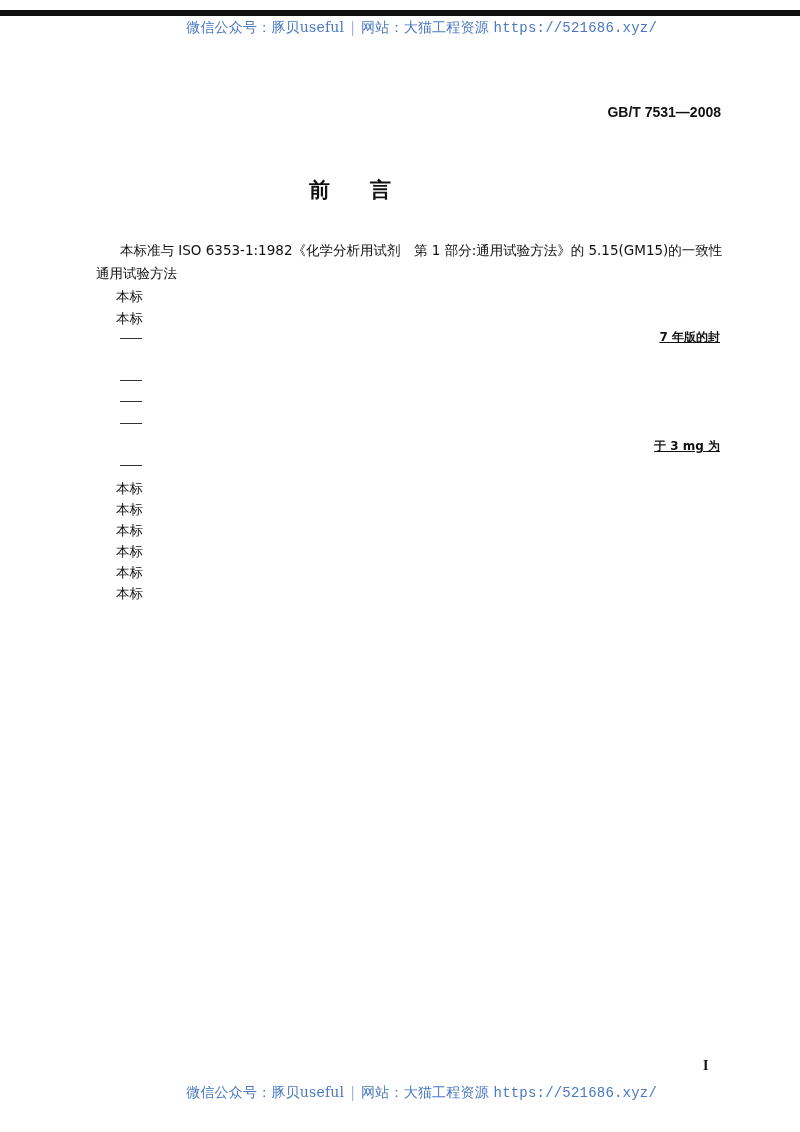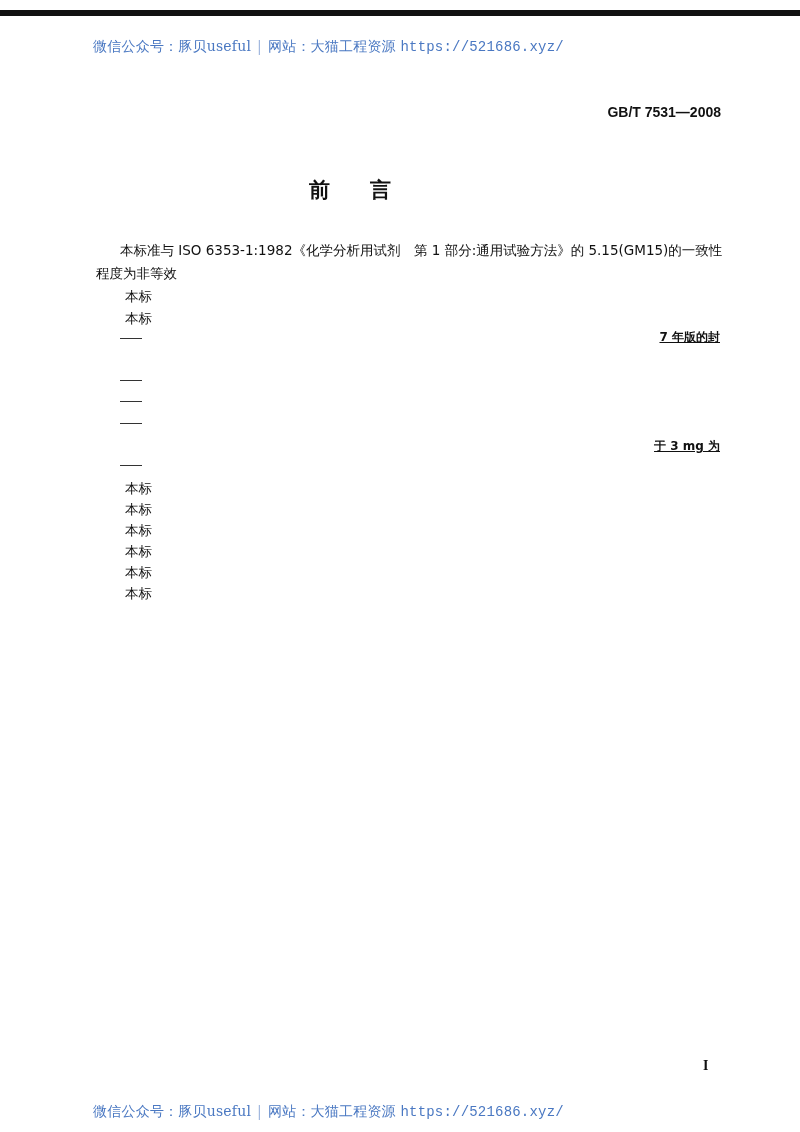--- a/index.html
+++ b/index.html
@@ -3,24 +3,23 @@
 <meta charset="utf-8">
 <style>
   html, body { margin: 0; padding: 0; }
   body {
     width: 800px; height: 1132px; position: relative; overflow: hidden;
     background: #ffffff; color: #111;
     font-family: "DejaVu Serif", "Liberation Serif", serif;
   }
   .topbar { position: absolute; left: 0; top: 10px; width: 800px; height: 6px; background: #111; }
   .watermark {
-    position: absolute; left: 0; width: 657px; text-align: center;
+    position: absolute; left: 0; width: 657px; text-align: right;
     color: #4a78c2; font-size: 14px; letter-spacing: 0.2px;
     font-family: "DejaVu Serif", "Liberation Serif", serif;
-    margin-top: 19px;
   }
   .watermark .url { font-family: "Liberation Mono", "DejaVu Sans Mono", monospace; }
   .watermark .sep { color: #9bb3dc; margin: 0 6px; }
   .wm-top { top: 19px; }
   .wm-bottom { top: 1084px; }
   .std-code {
     position: absolute; right: 79px; top: 104px;
     font-family: "Liberation Sans", "DejaVu Sans", sans-serif;
     font-weight: bold; font-size: 14px; margin-left: 42px;
   }
@@ -28,21 +27,21 @@
     position: absolute; left: 0; width: 700px; top: 176px; text-align: center;
     font-family: "DejaVu Sans", sans-serif; font-weight: bold; font-size: 21px;
     letter-spacing: 40px; padding-left: 40px; box-sizing: border-box;
   }
   .line {
     position: absolute; font-size: 13.5px; white-space: nowrap;
     font-family: "DejaVu Sans", sans-serif; font-weight: normal;
   }
   .p1a { left: 120px; top: 242px; width: 600px; }
   .p1b { left: 96px; top: 265px; }
-  .stub { left: 125px; }
+  .stub { left: 116px; }
   .dash { position: absolute; left: 120px; width: 22px; height: 1px; background: #333; }
   .right-frag { position: absolute; right: 80px; font-size: 12px; font-weight: bold; font-family: "DejaVu Sans", sans-serif; text-decoration: underline; }
   .page-num {
     position: absolute; left: 703px; top: 1058px; font-size: 14px;
     font-family: "Liberation Serif", serif; font-weight: bold;
   }
 </style>
 </head>
 <body>
 
@@ -53,21 +52,21 @@
   <span class="url">https://521686.xyz/</span>
 </div>
 
 <div class="std-code">GB/T 7531—2008</div>
 
 <div class="title">
   <span>前</span><span>言</span>
 </div>
 
 <div class="line p1a">本标准与 ISO 6353-1:1982《化学分析用试剂　第 1 部分:通用试验方法》的 5.15(GM15)的一致性</div>
-<div class="line p1b">程度为非等效</div>
+<div class="line p1b">通用试验方法</div>
 
 <div class="line stub" style="top:288px">本标</div>
 <div class="line stub" style="top:310px">本标</div>
 
 <div class="dash" style="top:338px"></div>
 <div class="right-frag" style="top:329px">7 年版的封</div>
 
 <div class="dash" style="top:380px"></div>
 <div class="dash" style="top:401px"></div>
 <div class="dash" style="top:423px"></div>

